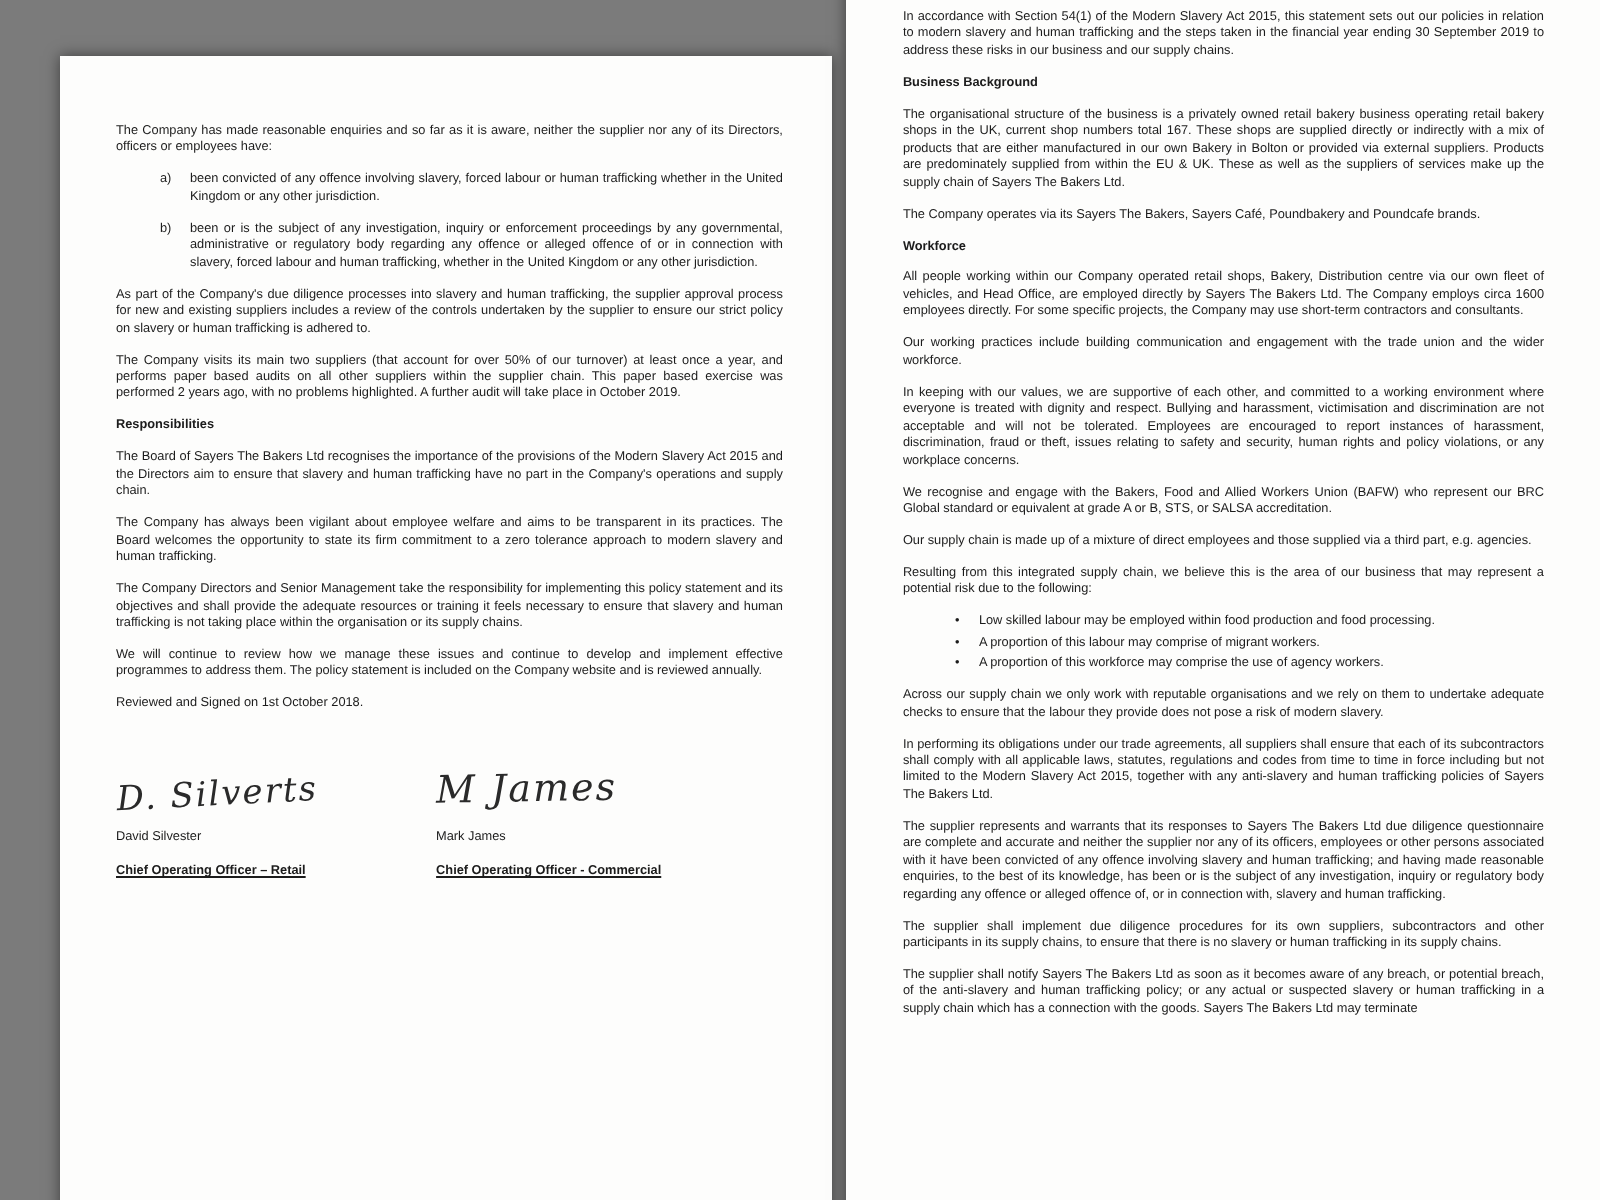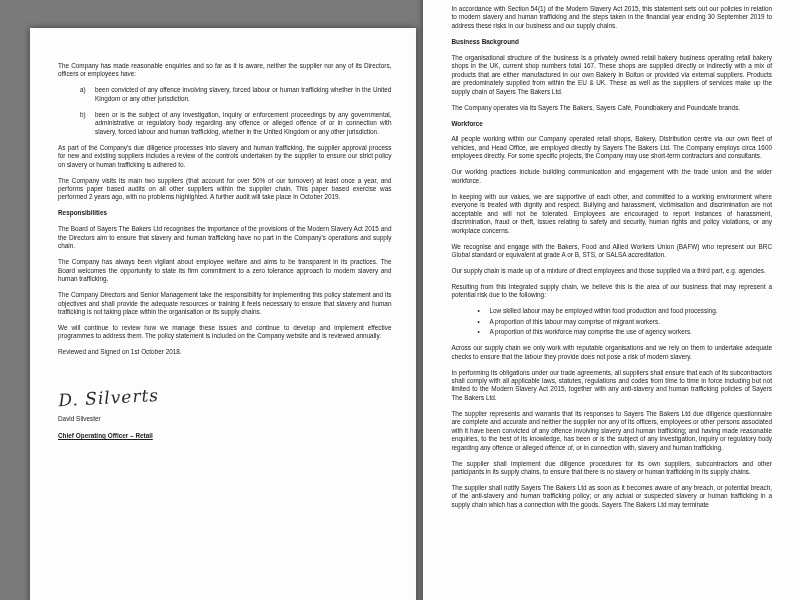--- a/index.html
+++ b/index.html
@@ -101,20 +101,25 @@
     <p class="para">The Company Directors and Senior Management take the responsibility for implementing this policy statement and its objectives and shall provide the adequate resources or training it feels necessary to ensure that slavery and human trafficking is not taking place within the organisation or its supply chains.</p>
     <p class="para">We will continue to review how we manage these issues and continue to develop and implement effective programmes to address them.  The policy statement is included on the Company website and is reviewed annually.</p>
     <p class="para">Reviewed and Signed on 1st October 2018.</p>
 
     <div class="sig-row">
       <div class="sig-col">
         <div class="sig-script">D. Silverts</div>
         <div class="sig-name">David Silvester</div>
         <div class="sig-title">Chief Operating Officer – Retail</div>
       </div>
+      <div class="sig-col">
+        <div class="sig-script second">M James</div>
+        <div class="sig-name">Mark James</div>
+        <div class="sig-title">Chief Operating Officer - Commercial</div>
+      </div>
     </div>
   </div>
 
   <div class="page page-right">
     <p class="para">In accordance with Section 54(1) of the Modern Slavery Act 2015, this statement sets out our policies in relation to modern slavery and human trafficking and the steps taken in the financial year ending 30 September 2019 to address these risks in our business and our supply chains.</p>
 
     <p class="heading">Business Background</p>
     <p class="para">The organisational structure of the business is a privately owned retail bakery business operating retail bakery shops in the UK, current shop numbers total 167.  These shops are supplied directly or indirectly with a mix of products that are either manufactured in our own Bakery in Bolton or provided via external suppliers.  Products are predominately supplied from within the EU &amp; UK. These as well as the suppliers of services make up the supply chain of Sayers The Bakers Ltd.</p>
     <p class="para">The Company operates via its Sayers The Bakers, Sayers Café, Poundbakery and Poundcafe brands.</p>
 

